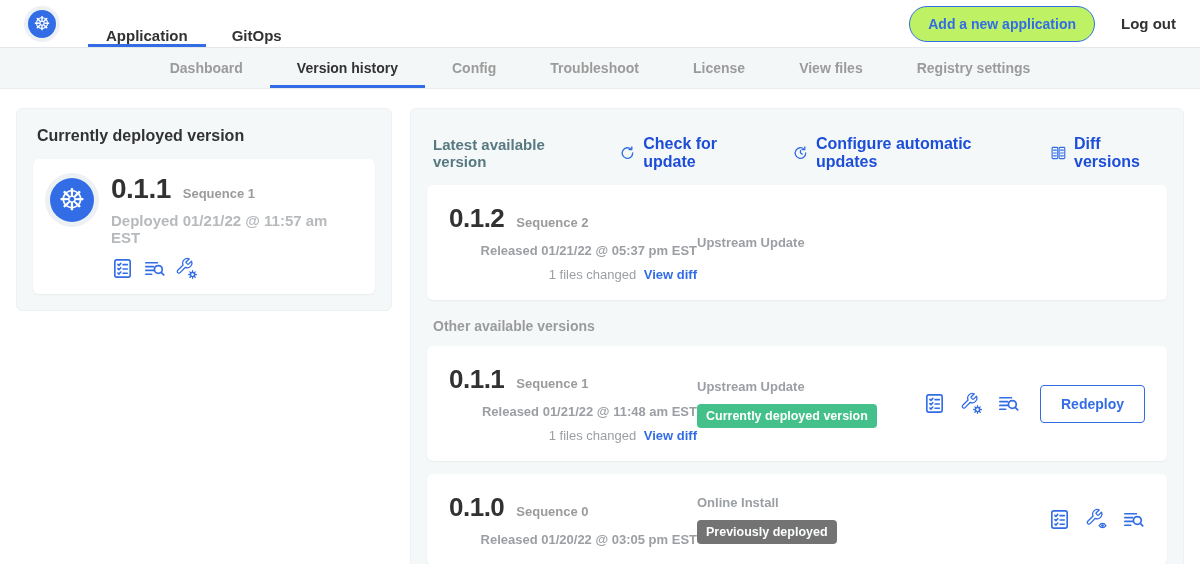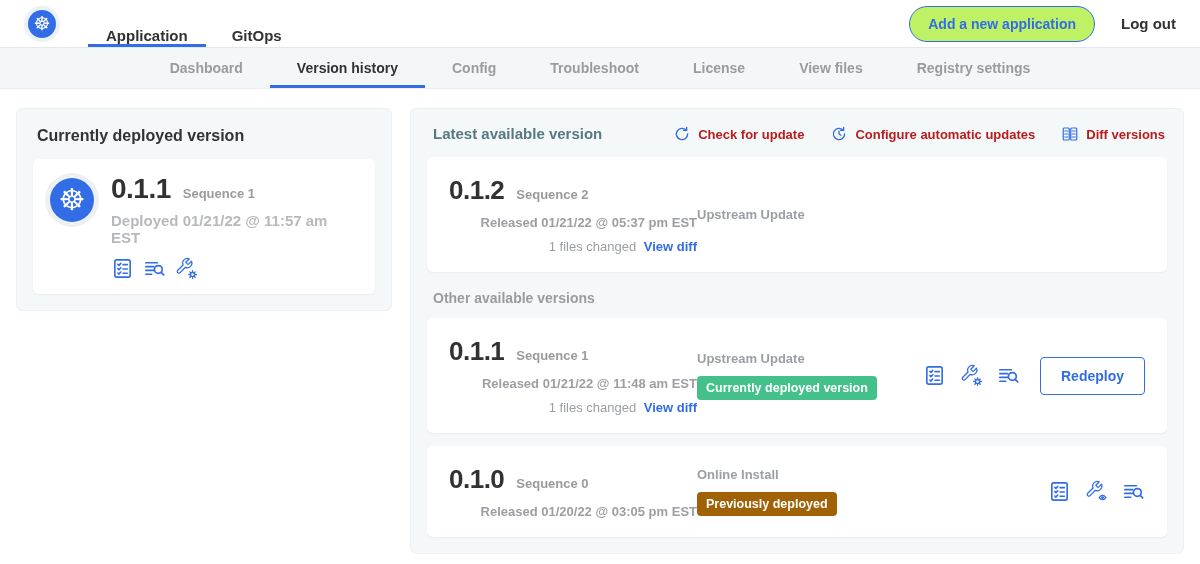--- a/index.html
+++ b/index.html
@@ -80,45 +80,45 @@
   }
   .version-line { display:flex; align-items:baseline; gap:12px; }
   .version-number { font-size:28px; font-weight:700; color:#323232; letter-spacing:-.5px; }
   .sequence-label { font-size:13px; font-weight:600; color:#9b9b9b; }
   .deployed-at { font-size:15px; font-weight:600; color:#b7babd; margin-top:7px; }
   .icon-row { display:flex; align-items:center; gap:9px; margin-top:11px; }
   .icon-btn { width:23px; height:23px; cursor:pointer; display:block; }
 
   
   .versions-panel { flex:1; padding:14px 16px 16px 16px; }
-  .versions-header { display:flex; align-items:flex-start; margin:2px 2px 14px 6px;gap:26px; }
+  .versions-header { display:flex; align-items:center; margin:12px 2px 14px 6px;gap:26px; }
   .versions-title { font-size:15px; font-weight:700; color:#577981; }
   .versions-actions { margin-left:auto; display:flex; align-items:center; gap:26px; }
   .action-link { display:flex; align-items:center; gap:7px; cursor:pointer; }
   .action-link svg { width:18px; height:18px; display:block; }
-  .action-link .lbl { font-size:13px; font-weight:700; color:#b91c1c; }
+  .action-link .lbl { font-size:16px; font-weight:700; color:#1d4ed8; }
 
   .version-card {
     background:#fff; border-radius:6px; box-shadow:0 1px 2px rgba(0,0,0,.05);
     padding:18px 22px; display:flex; align-items:center;
   }
   .vc-left { flex:none; width:248px;text-align:right; }
   .vc-version-line { display:flex; align-items:baseline; gap:12px; }
   .vc-version { font-size:26px; font-weight:700; color:#323232; letter-spacing:-.5px; }
   .vc-released { font-size:13px; font-weight:600; color:#9b9fa3; margin-top:9px; }
   .vc-files { font-size:13px; color:#9b9fa3; margin-top:9px; }
   .view-diff { color:#326de6; font-weight:700; cursor:pointer; margin-left:4px; }
   .vc-mid { flex:1; }
   .vc-source { font-size:13px; font-weight:700; color:#9b9fa3; }
   .vc-badge {
     display:inline-block; margin-top:10px; padding:5px 9px; border-radius:4px;
     font-size:12.5px; font-weight:700; color:#fff;
   }
   .vc-badge.green { background:#44c08a; }
-  .vc-badge.gray  { background:#a16207; color:#fdfefe; }
+  .vc-badge.gray  { background:#737373; color:#fdfefe; }
   .vc-right { flex:none; display:flex; align-items:center; gap:14px; }
   .deploy-btn {
     font-family:inherit; font-size:14px; font-weight:700; cursor:pointer;
     border-radius:4px; padding:10px 20px; margin-left:6px;
   }
   .deploy-btn.solid { background:#326de6; border:1px solid #326de6; color:#fff; }
   .deploy-btn.outline { background:#fff; border:1px solid #326de6; color:#326de6; }
 
   .other-title { font-size:14px; font-weight:600; color:#9b9b9b; margin:18px 2px 12px 6px; }
   .card-gap { margin-top:13px; }

